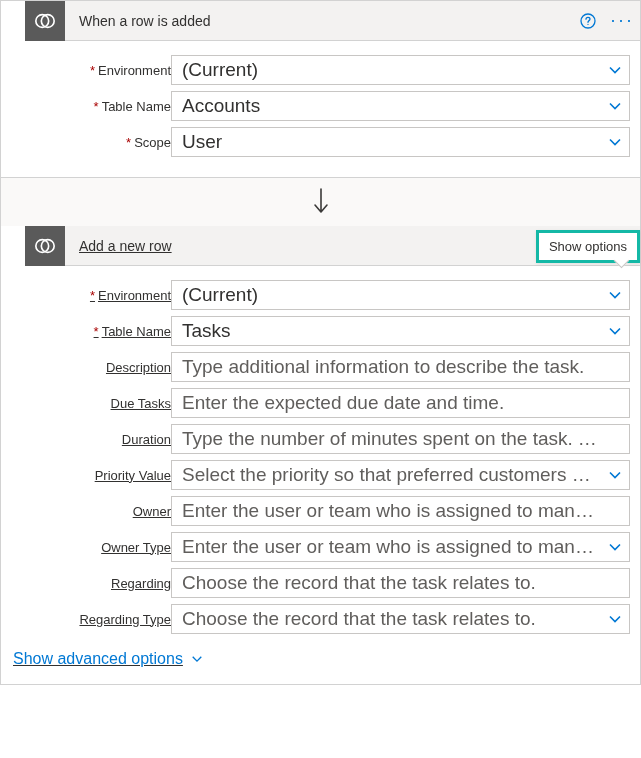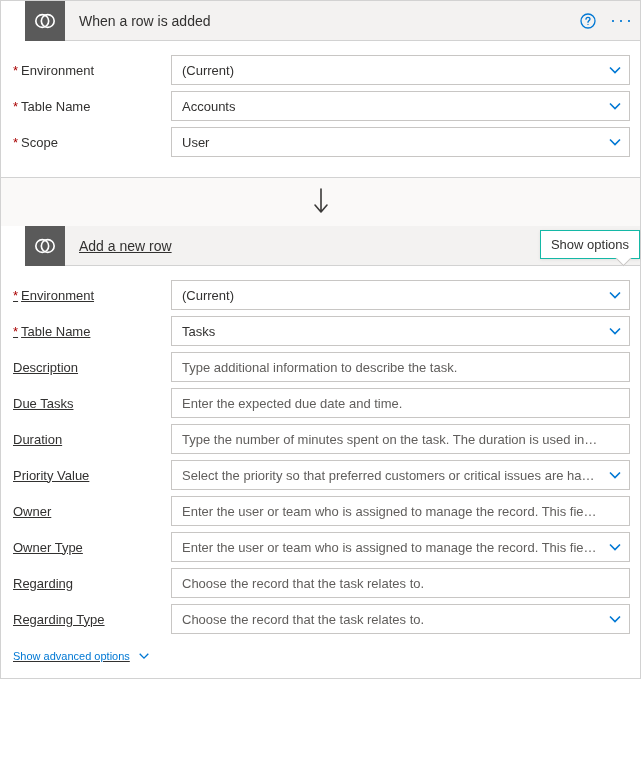--- a/index.html
+++ b/index.html
@@ -64,36 +64,37 @@
     display: flex;
     align-items: center;
     margin: 6px 0;
   }
   .field-label {
     width: 160px;
     flex-shrink: 0;
     font-size: 13px;
     color: #323130;
     padding-left: 2px;
+    text-align: right;
   }
   .field-label.required::before {
     content: "*";
     color: #a80000;
     margin-right: 3px;
   }
   .field-input {
     flex: 1;
     position: relative;
   }
   .input-box {
     width: 100%;
     height: 30px;
     border: 1px solid #c8c6c4;
     padding: 0 30px 0 10px;
-    font-size: 13px;
+    font-size: 19px;
     font-family: inherit;
     color: #323130;
     background: #fff;
     outline: none;
     text-overflow: ellipsis;
   }
   .input-box::placeholder { color: #605e5c; }
   .chevron {
     position: absolute;
     right: 8px;
@@ -111,21 +112,21 @@
     display: flex;
     align-items: center;
     justify-content: center;
   }
   .connector-gap svg { width: 22px; height: 30px; stroke: #3b3a39; }
   .tooltip {
     position: absolute;
     right: 0;
     top: -36px;
     background: #fff;
-    border: 1px solid #14b8a6;
+    border: 3px solid #14b8a6;
     padding: 6px 10px;
     font-size: 13px;
     white-space: nowrap;
     box-shadow: 0 1px 3px rgba(0,0,0,0.08);
   }
   .tooltip::after {
     content: "";
     position: absolute;
     bottom: -6px;
     right: 10px;
@@ -133,21 +134,21 @@
     height: 10px;
     background: #fff;
     border-right: 1px solid #c8c6c4;
     border-bottom: 1px solid #c8c6c4;
     transform: rotate(45deg);
   }
   .advanced-link {
     display: flex;
     align-items: center;
     color: #0078d4;
-    font-size: 11px;
+    font-size: 16px;
     padding: 10px 2px 2px 2px;
     cursor: pointer;
   }
   .advanced-link .chev {
     margin-left: 8px;
     display: flex;
   }
   .advanced-link .chev svg { width: 12px; height: 12px; }
   .wrapper { position: relative; text-decoration: underline; }
 </style>

